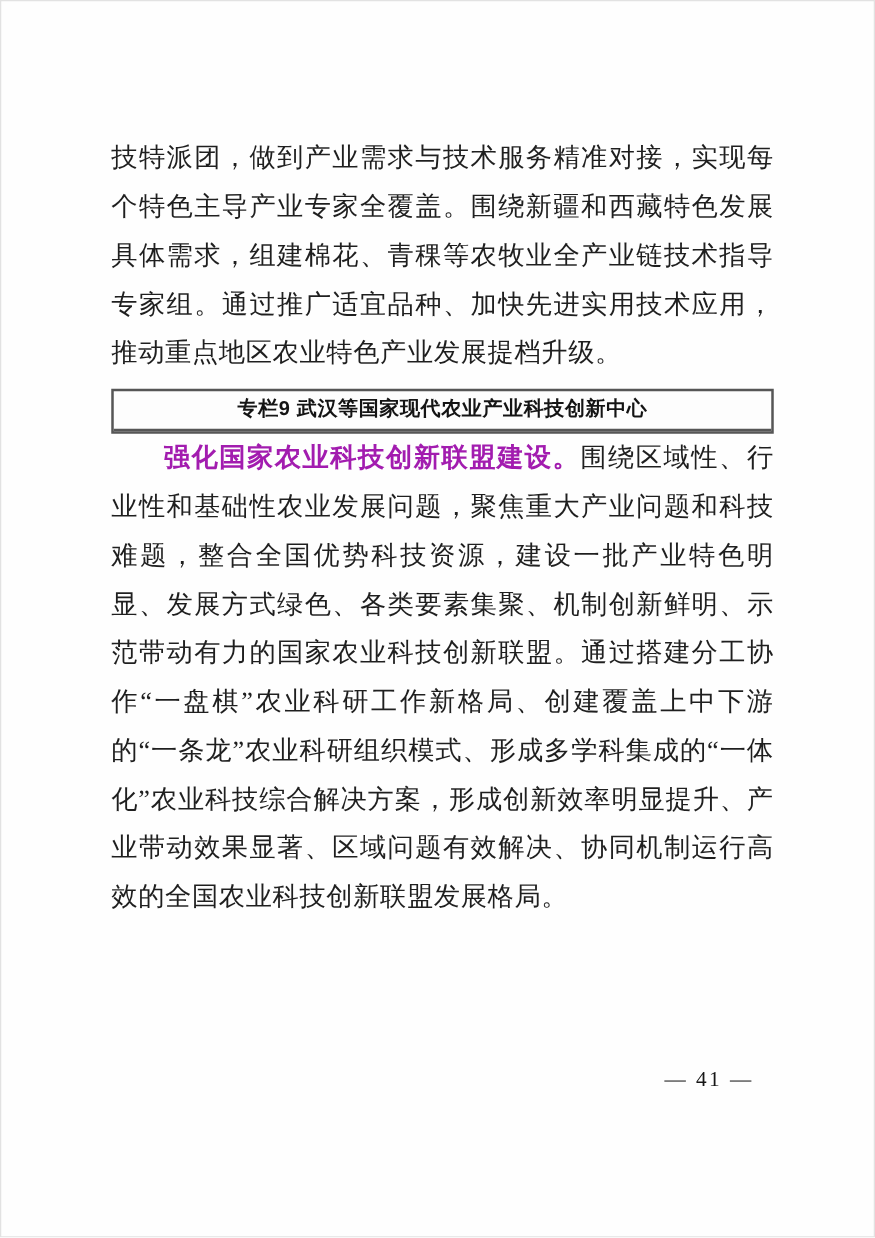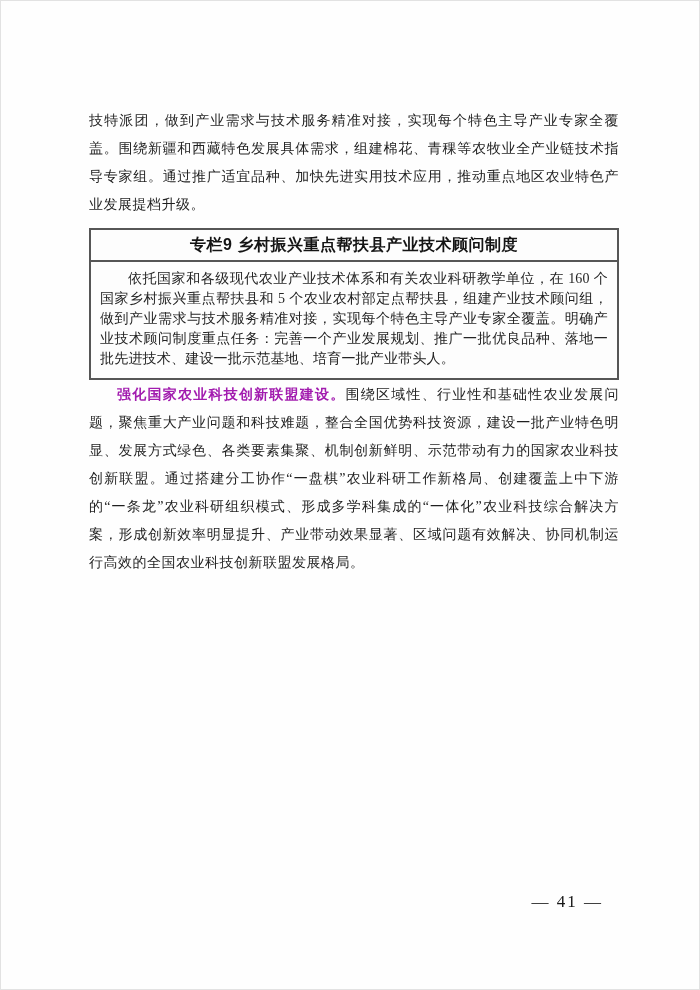--- a/index.html
+++ b/index.html
@@ -15,22 +15,22 @@
     color: #1f1f1f;
   }
   .content {
     position: absolute;
     left: 88px;
     top: 106px;
     width: 530px;
   }
   p.body-text {
     margin: 0;
-    font-size: 14px;
-    line-height: 28px;
+    font-size: 21px;
+    line-height: 39px;
     letter-spacing: 0.5px;
     text-align: justify;
     text-justify: inter-character;
     color: #1f1f1f;
   }
   .para-indent { text-indent: 2em; }
   .para-gap { margin-top: 33px; }
   .lead {
     font-weight: bold;
     font-family: "Liberation Sans", "DejaVu Sans", sans-serif;
@@ -58,38 +58,37 @@
     padding: 7px 9px 9px 9px;
     text-align: justify;
     text-justify: inter-character;
     text-indent: 2em;
     color: #242424;
     letter-spacing: 0.2px;
   }
   .page-number {
     position: absolute;
     right: 96px;
-    top: 891px;
+    top: 853px;
     font-size: 17px;
     letter-spacing: 2px;
     color: #161616;
     font-family: "Liberation Serif", "DejaVu Serif", serif;
   }
 </style>
 </head>
 <body>
 
 <div class="page">
   <div class="content">
 
     <p class="body-text">技特派团，做到产业需求与技术服务精准对接，实现每个特色主导产业专家全覆盖。围绕新疆和西藏特色发展具体需求，组建棉花、青稞等农牧业全产业链技术指导专家组。通过推广适宜品种、加快先进实用技术应用，推动重点地区农业特色产业发展提档升级。</p>
 
     <div class="callout-box">
-      <div class="box-title">专栏9 乡村振兴重点帮扶县产业技术顾问制度</div>
-      <div class="box-body">依托国家和各级现代农业产业技术体系和有关农业科研教学单位，在 160 个国家乡村振兴重点帮扶县和 5 个农业农村部定点帮扶县，组建产业技术顾问组，做到产业需求与技术服务精准对接，实现每个特色主导产业专家全覆盖。明确产业技术顾问制度重点任务：完善一个产业发展规划、推广一批优良品种、落地一批先进技术、建设一批示范基地、培育一批产业带头人。</div>
+      <div class="box-title">专栏9 武汉等国家现代农业产业科技创新中心</div>
     </div>
 
     <p class="body-text para-indent para-gap"><span class="lead">强化国家农业科技创新联盟建设。</span><span>围绕区域性、行业性和基础性农业发展问题，聚焦重大产业问题和科技难题，整合全国优势科技资源，建设一批产业特色明显、发展方式绿色、各类要素集聚、机制创新鲜明、示范带动有力的国家农业科技创新联盟。通过搭建分工协作“一盘棋”农业科研工作新格局、创建覆盖上中下游的“一条龙”农业科研组织模式、形成多学科集成的“一体化”农业科技综合解决方案，形成创新效率明显提升、产业带动效果显著、区域问题有效解决、协同机制运行高效的全国农业科技创新联盟发展格局。</span></p>
 
 
   </div>
 
   <div class="page-number">— 41 —</div>
 </div>
 

